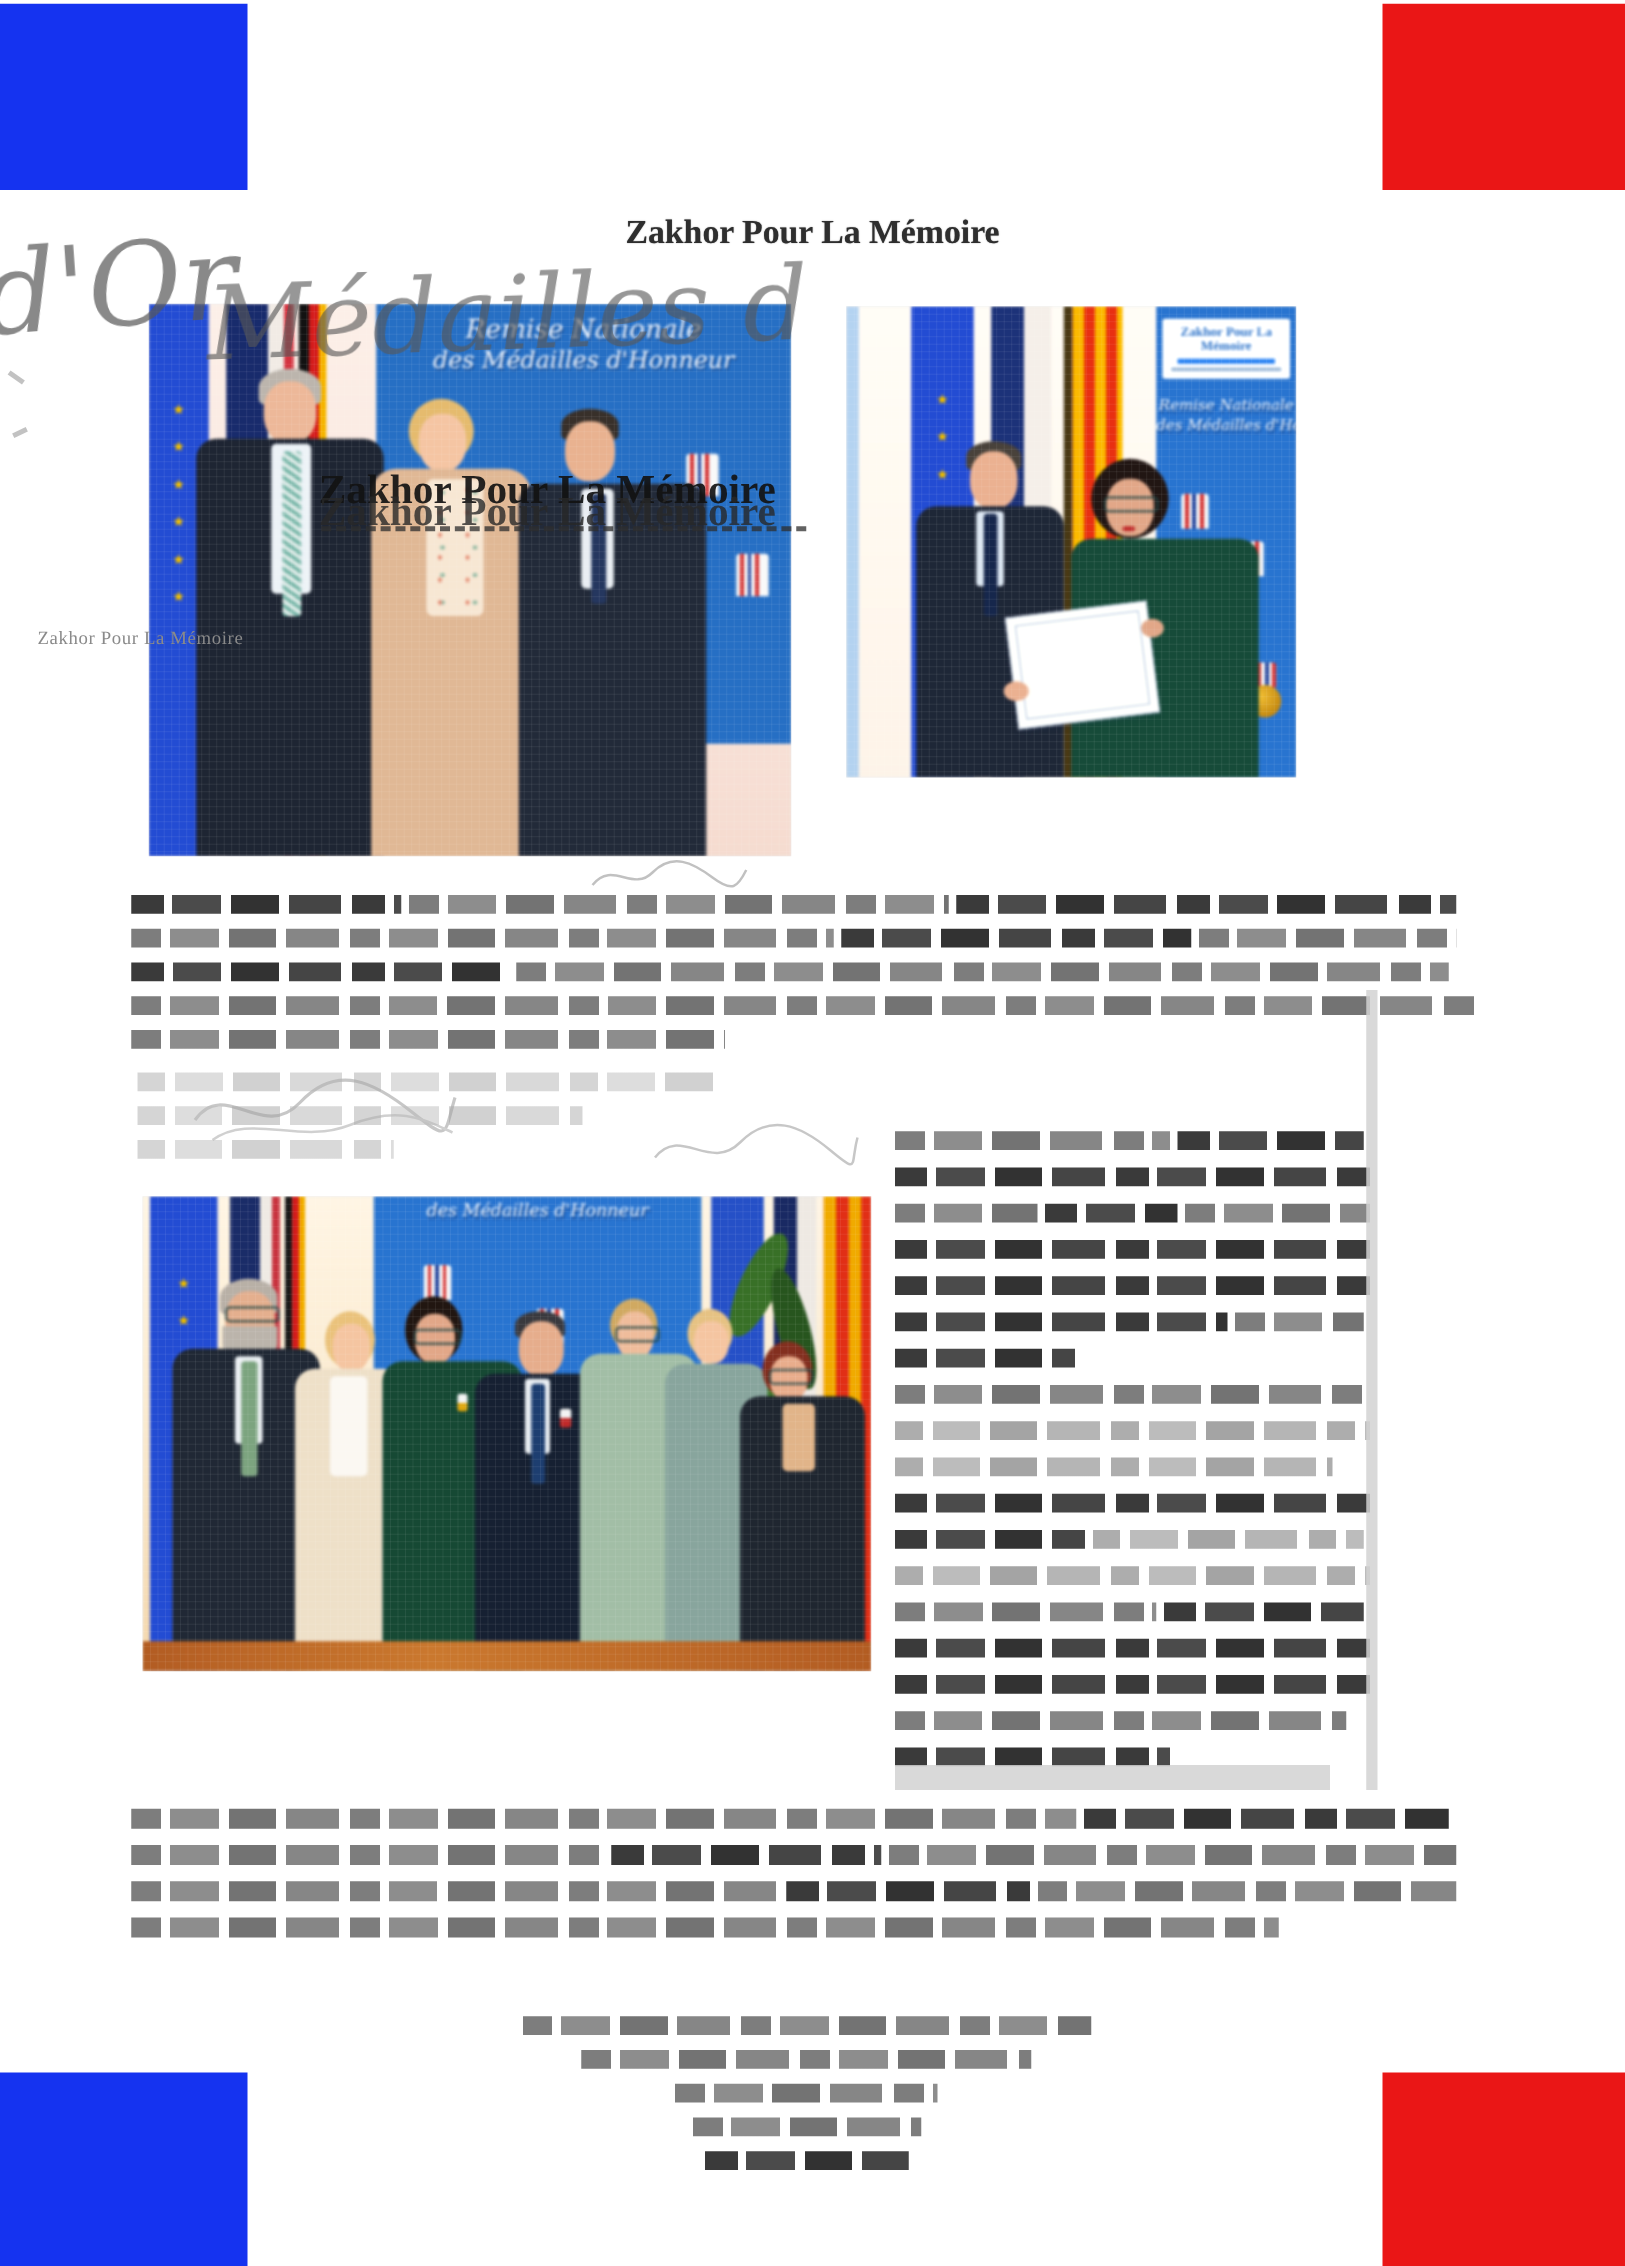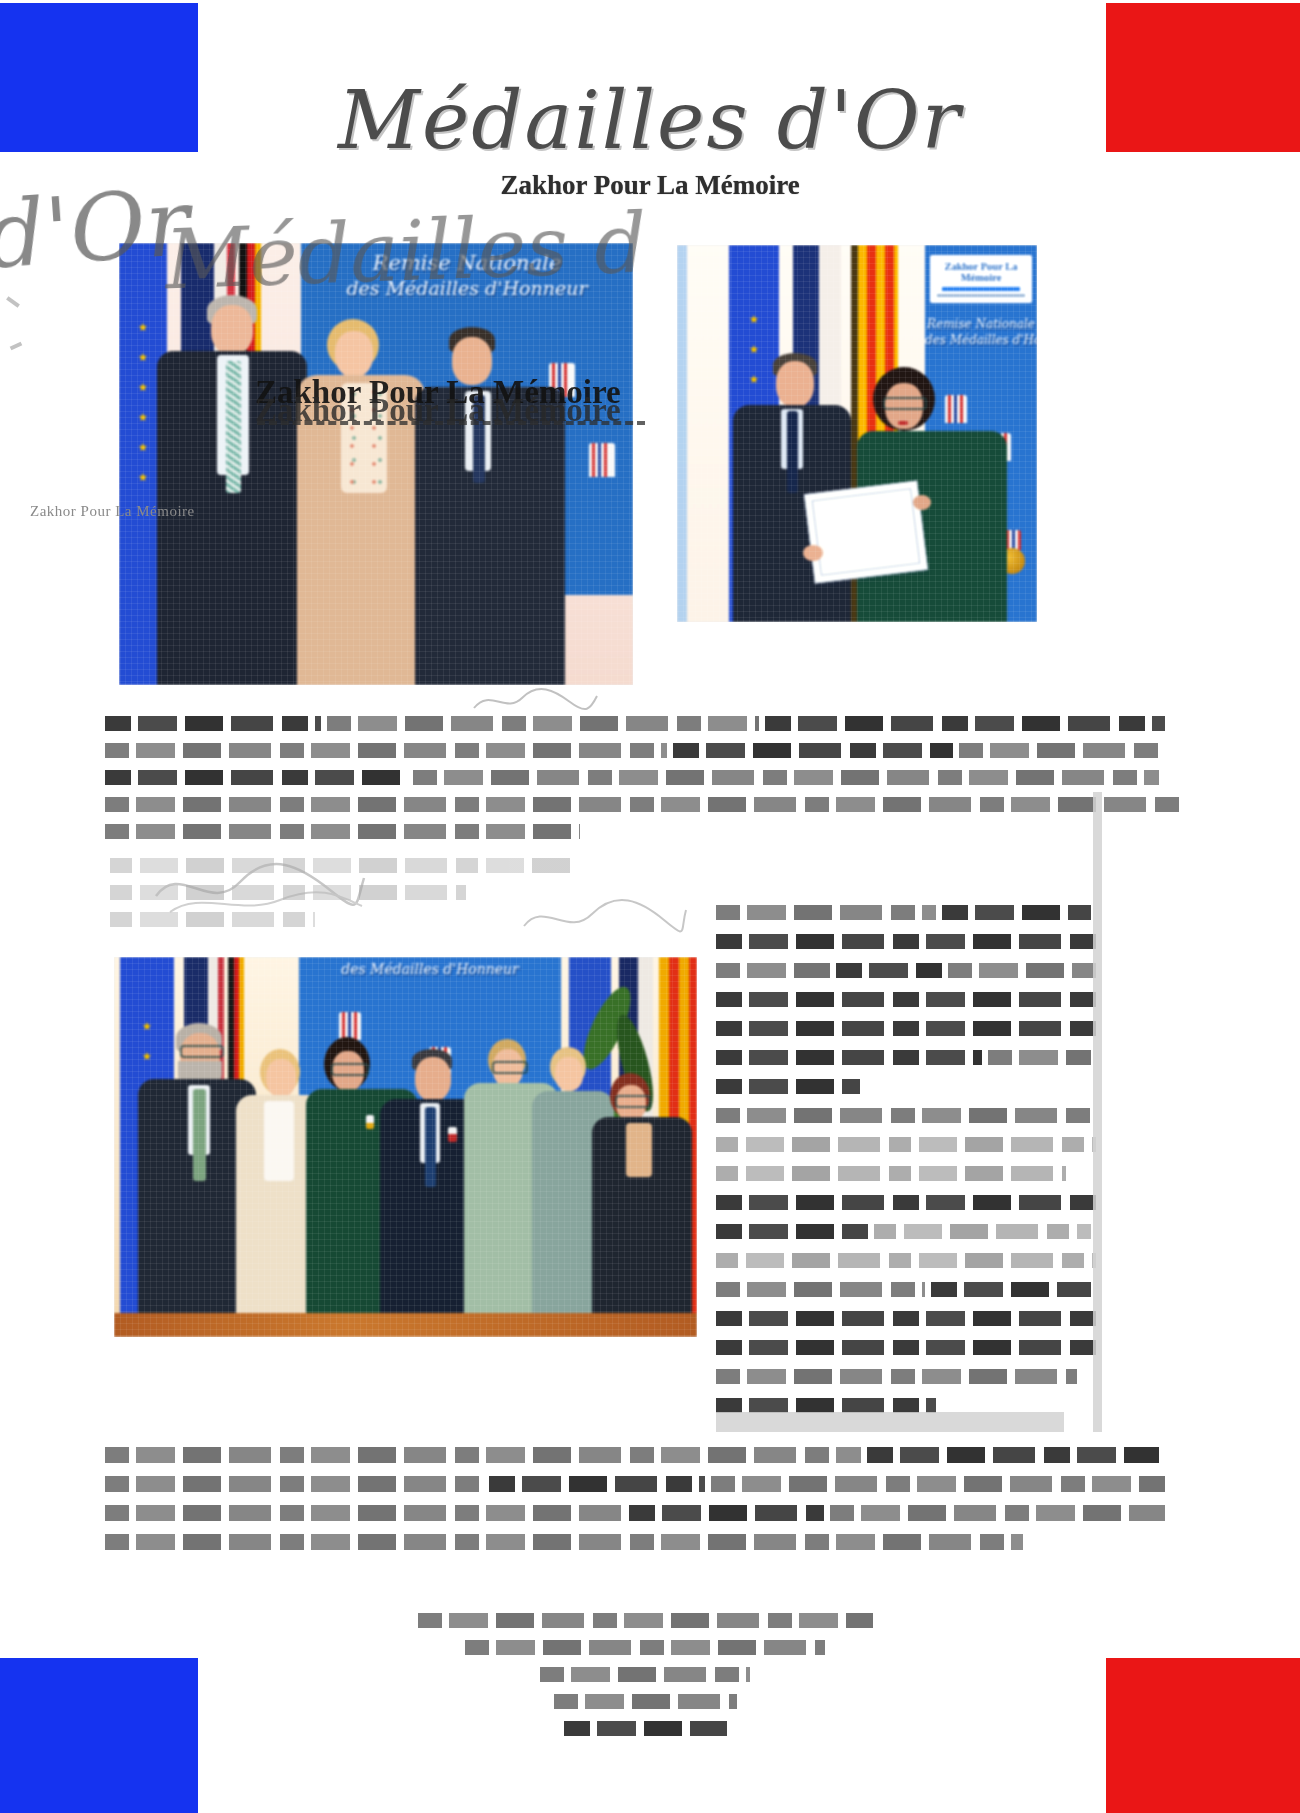--- a/index.html
+++ b/index.html
@@ -65,21 +65,20 @@
 </head>
 <body>
 
 <div id="page">
 
   <div class="corner" style="left:0;top:3px;background:#1533f0;"></div>
   <div class="corner" style="left:1106px;top:3px;width:194px;background:#ea1616;"></div>
   <div class="corner" style="left:0;top:1658px;height:155px;background:#1533f0;"></div>
   <div class="corner" style="left:1106px;top:1658px;width:194px;height:155px;background:#ea1616;"></div>
 
-  <div id="main-title">Médailles d'Or</div>
   <div id="sub-title">Zakhor Pour La Mémoire</div>
 
   <div class="ghost-script" style="left:-14px;top:176px;font-size:92px;opacity:.7;transform:rotate(-4deg);z-index:6;">d'Or</div>
   <div class="ghost-script" style="left:165px;top:204px;font-size:82px;opacity:.62;transform:rotate(-2deg);z-index:6;">Médailles d</div>
   <div id="ghost-doubleprint-1" style="top:374px;">Zakhor Pour La Mémoire</div>
   <div id="ghost-doubleprint-2" style="top:392px;">Zakhor Pour La Mémoire</div>
   <div id="ghost-dashes"></div>
   <div id="ghost-caption">Zakhor Pour La Mémoire</div>
   <div class="abs" style="left:6px;top:300px;width:14px;height:4px;background:#9a9a9a;transform:rotate(35deg);opacity:.6;z-index:6;"></div>
   <div class="abs" style="left:10px;top:344px;width:12px;height:4px;background:#9a9a9a;transform:rotate(-25deg);opacity:.6;z-index:6;"></div>

